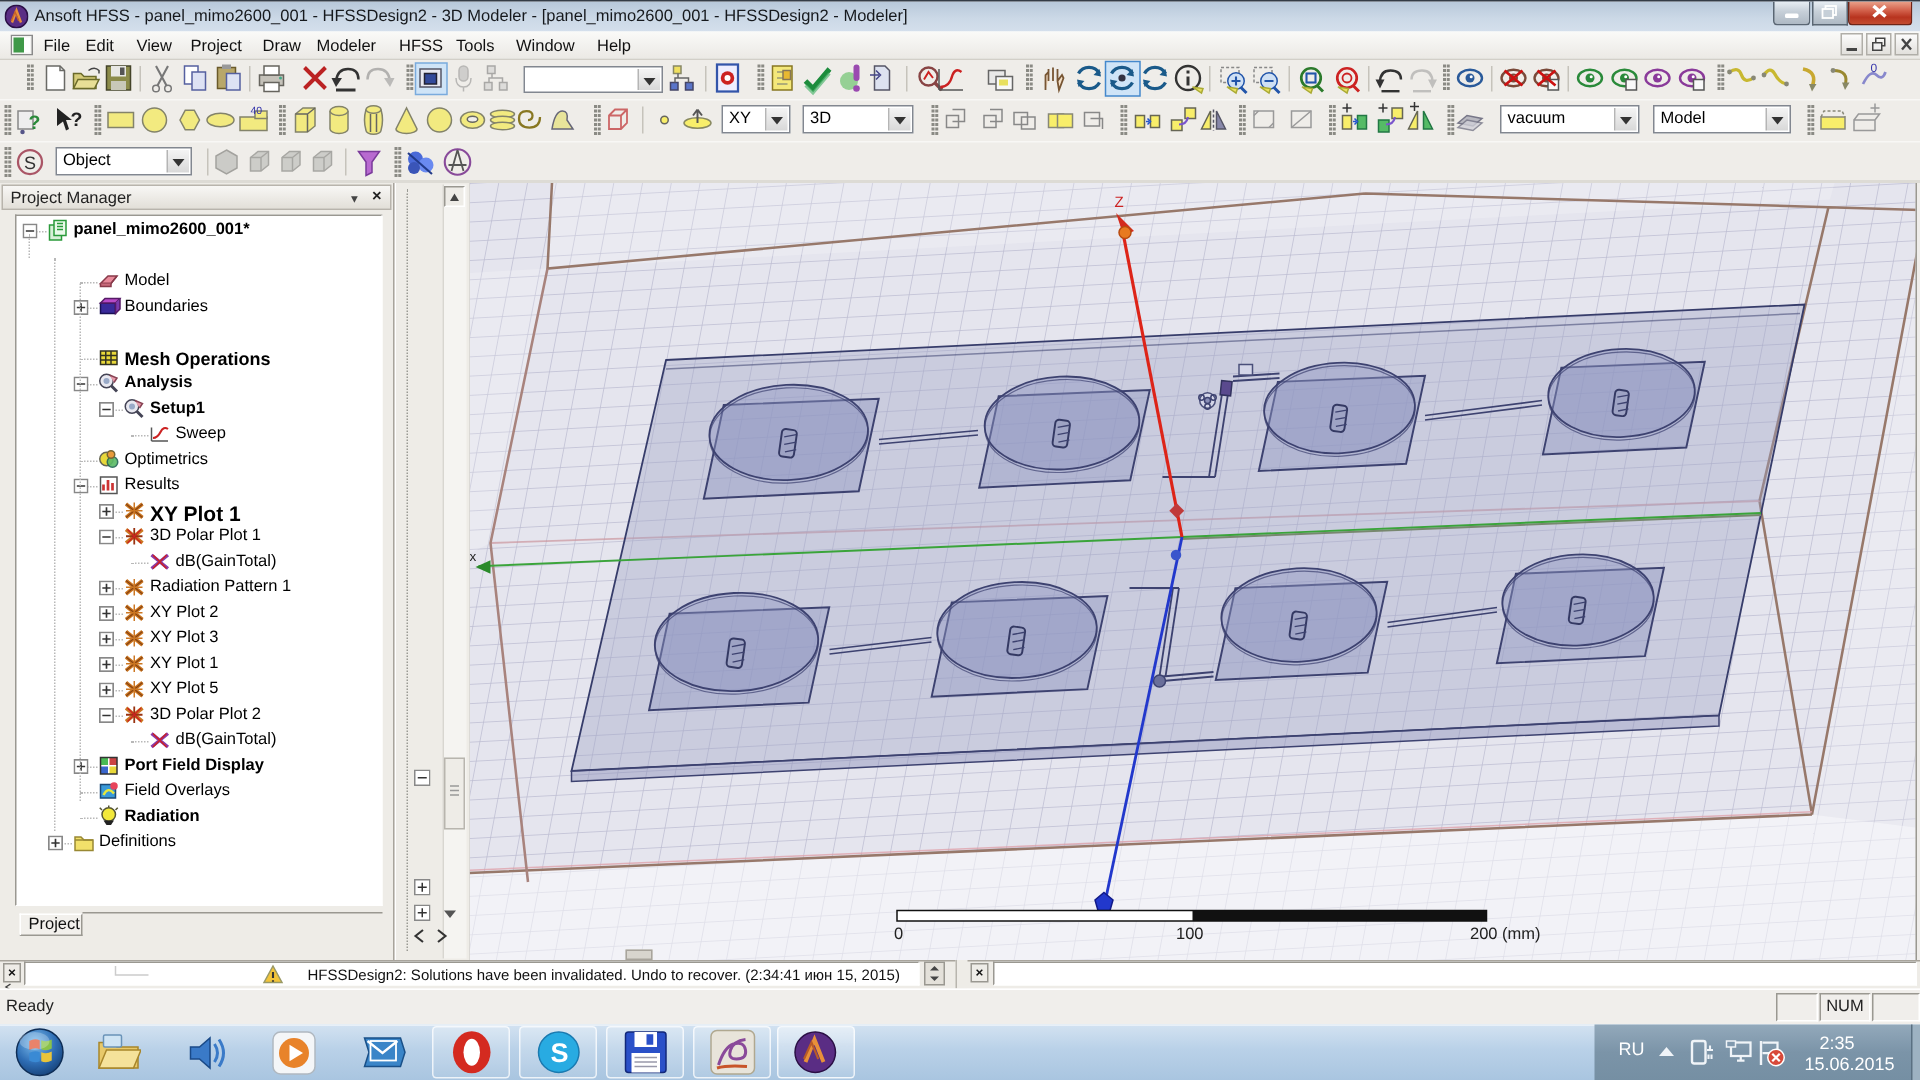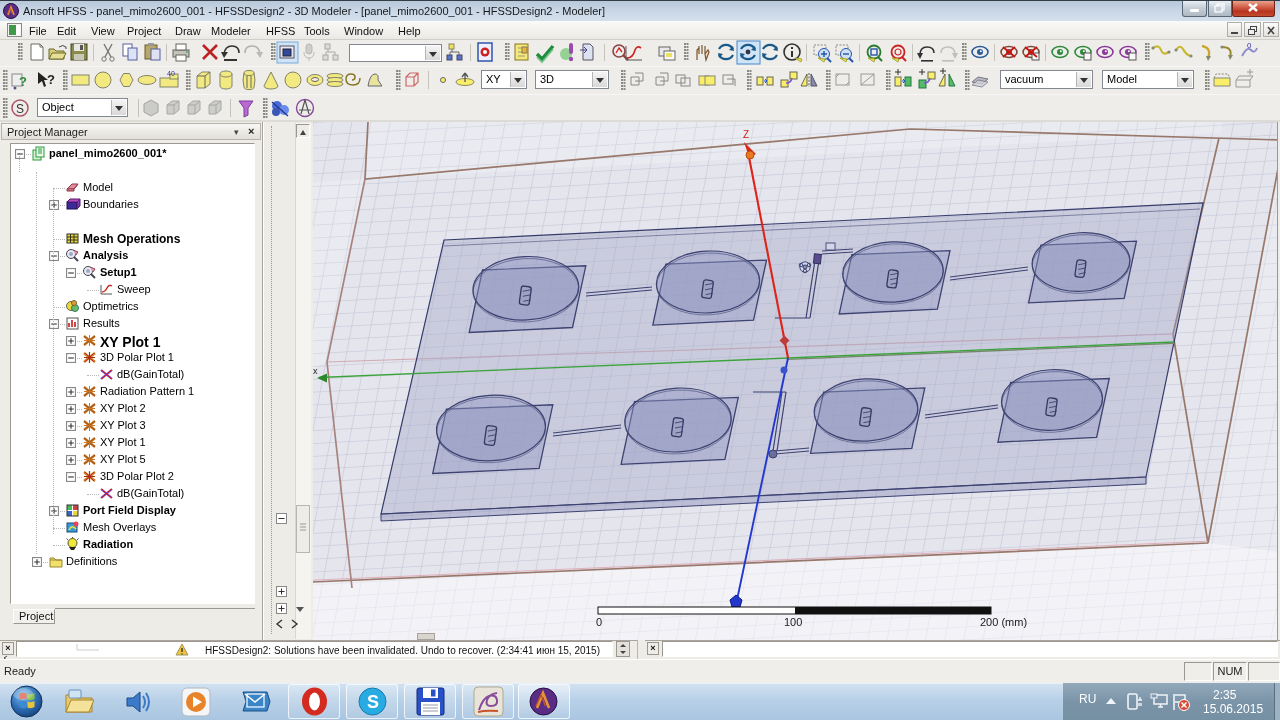--- a/index.html
+++ b/index.html
@@ -1210,21 +1210,21 @@
       </div>
       <div class="abs" style="left:0;top:375.5px;width:245px;height:16px">
         <div class="abs" style="left:42px;top:8px;width:12px;border-top:1px dotted #b8b8b8"></div>
         <div class="abs" style="left:54px;top:0;width:16px;height:15px">
           <svg width="16" height="15" viewBox="0 0 16 15" style="position:absolute;left:0;top:0">
             <rect x="2" y="3" width="10" height="9" fill="#3a9ad8" stroke="#1a4a77"></rect>
             <path d="M4 10 Q7 4 11 9" fill="none" stroke="#e8e83a" stroke-width="1.6"></path>
             <circle cx="11" cy="4" r="2.5" fill="#e8445a"></circle>
           </svg>
         </div>
-        <div class="abs" style="left:72px;top:1.5px;font-size:11px;font-weight:normal;color:#000;white-space:nowrap">Mesh Overlays</div>
+        <div class="abs" style="left:72px;top:1.5px;font-size:11px;font-weight:normal;color:#000;white-space:nowrap">Field Overlays</div>
       </div>
       <div class="abs" style="left:0;top:392.5px;width:245px;height:16px">
         <div class="abs" style="left:42px;top:8px;width:12px;border-top:1px dotted #b8b8b8"></div>
         <div class="abs" style="left:54px;top:0;width:16px;height:15px">
           <svg width="16" height="15" viewBox="0 0 16 15" style="position:absolute;left:0;top:0">
             <circle cx="7.5" cy="6" r="4.5" fill="#f2e83a" stroke="#553"></circle>
             <path d="M4 10 H11 L9 13 H6 Z" fill="#222"></path>
             <path d="M7.5 1 V-1 M3 3 L1.5 1.5 M12 3 L13.5 1.5" stroke="#553"></path>
           </svg>
         </div>

